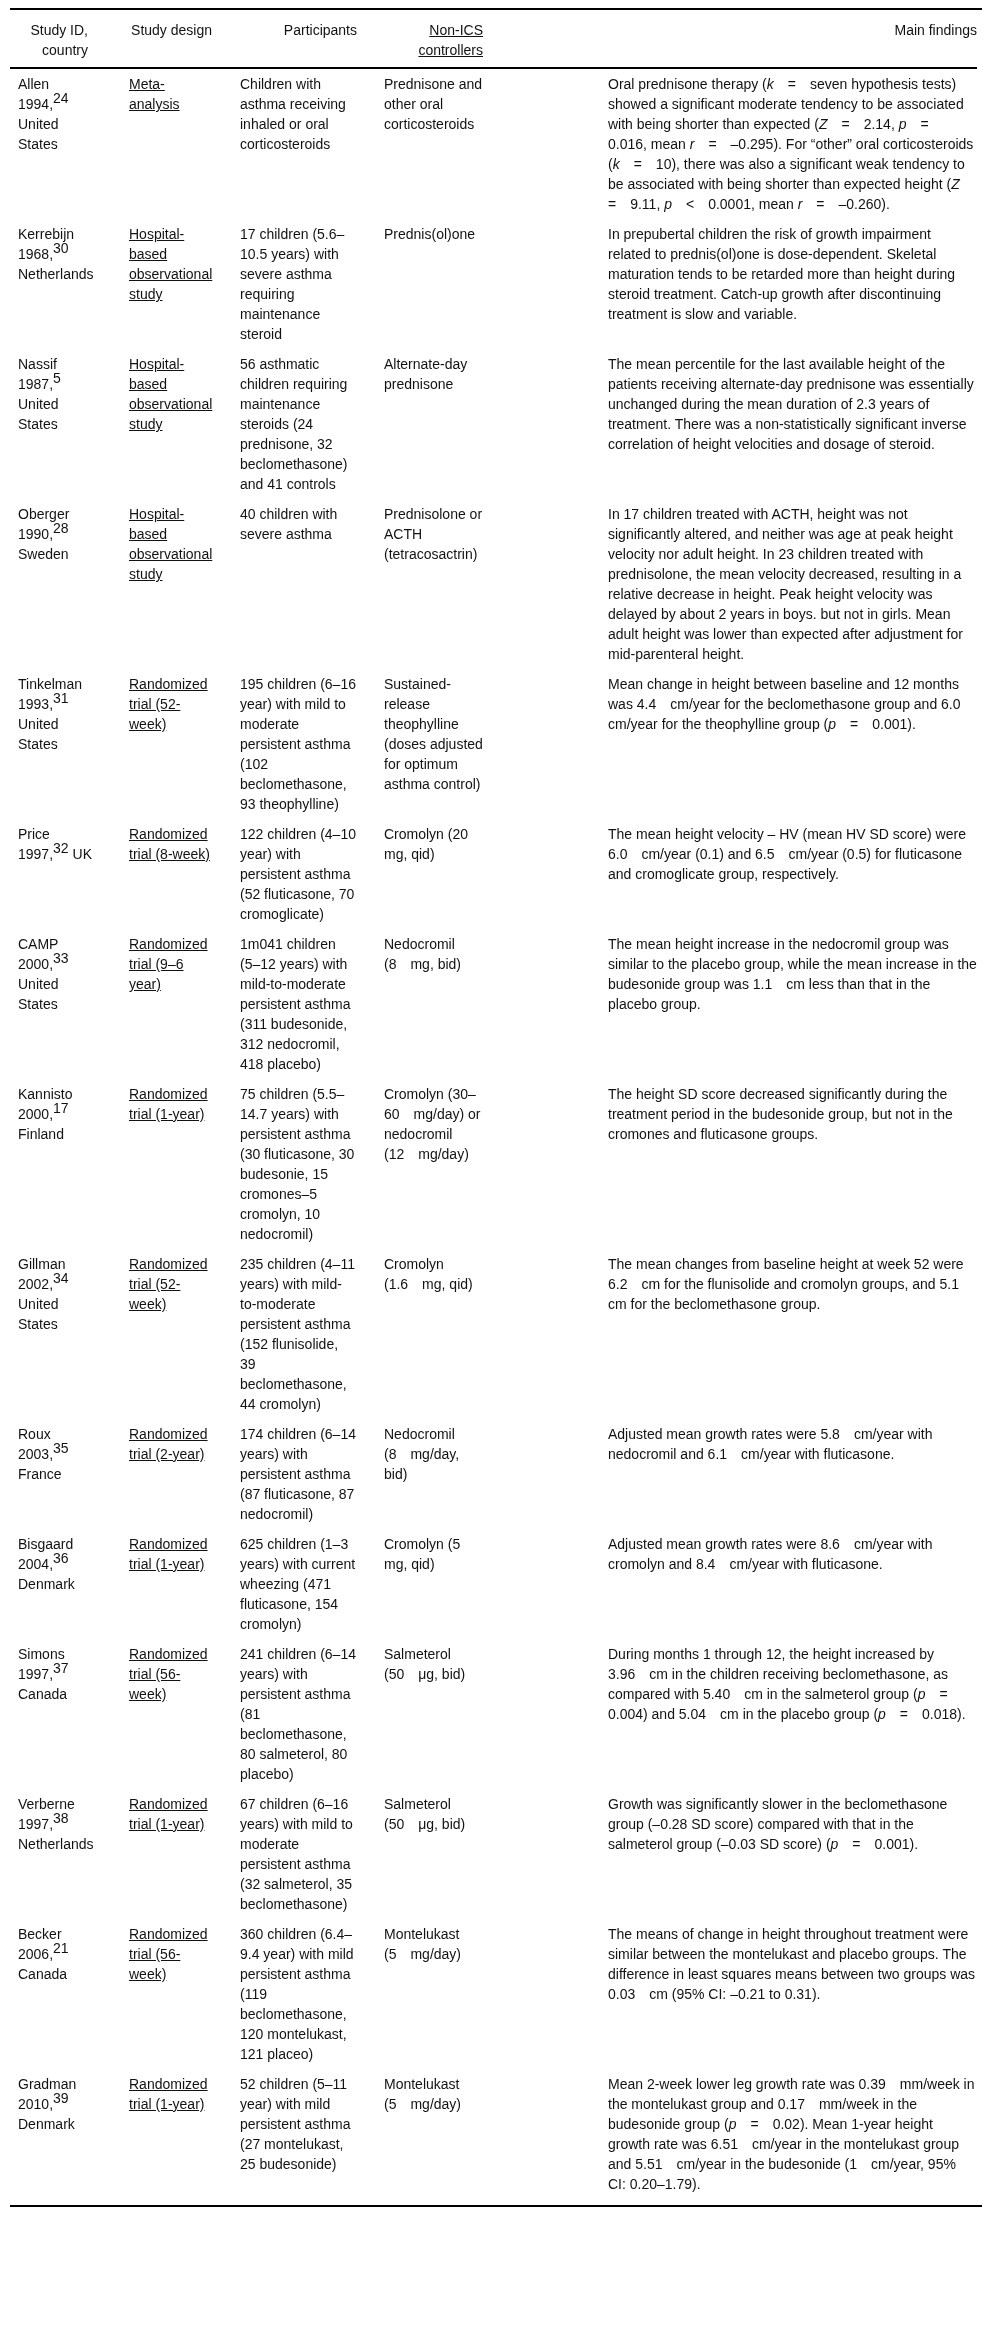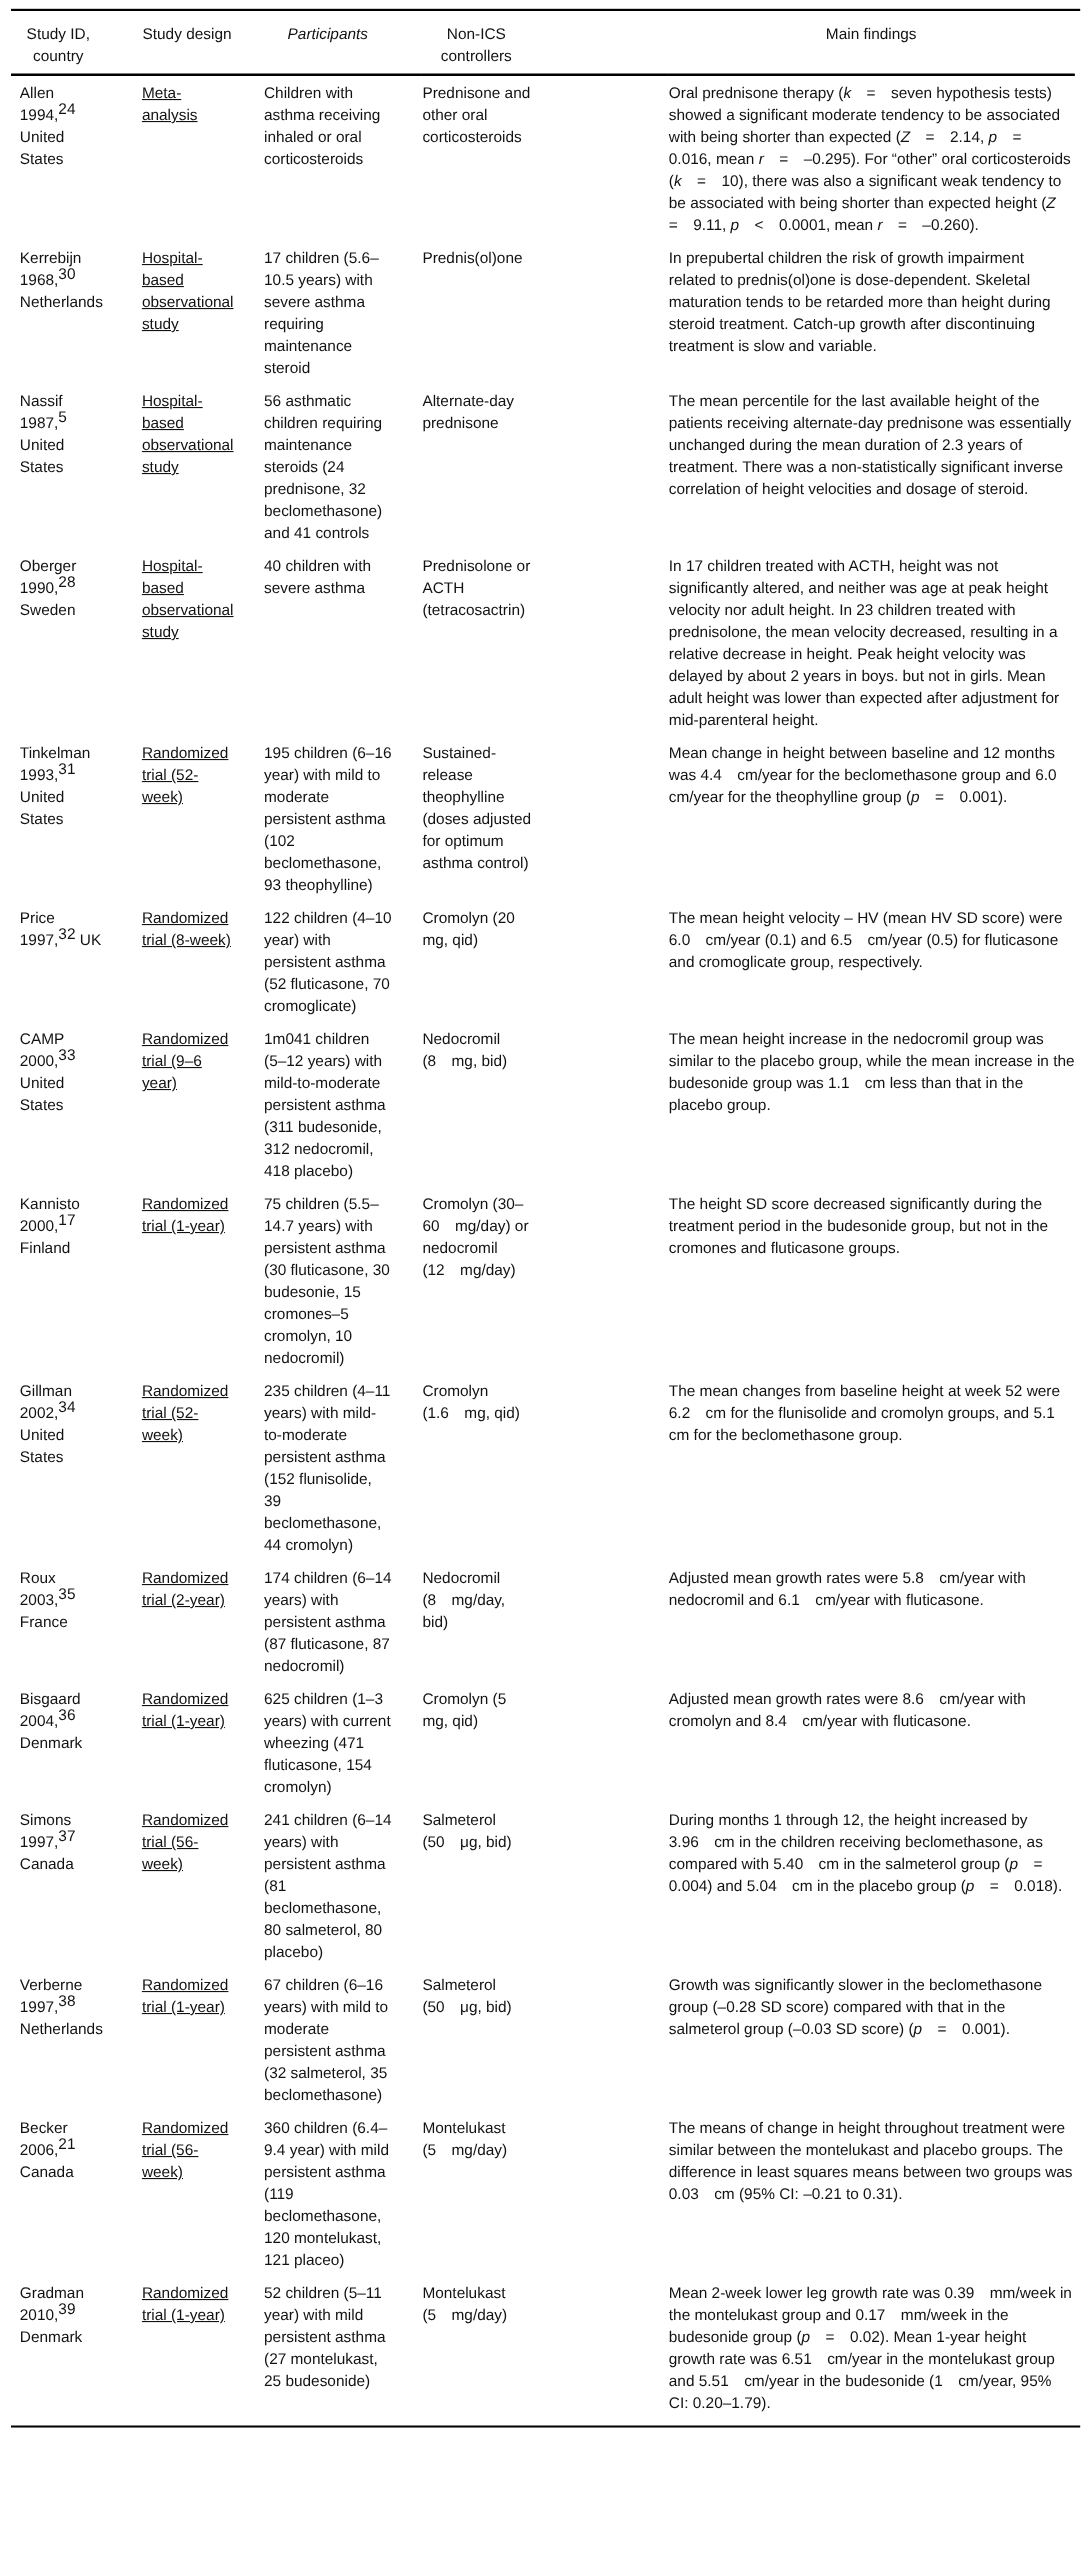--- a/index.html
+++ b/index.html
@@ -22,32 +22,32 @@
     width:967px;
     font-size:14px;
     line-height:20px;
   }
   col.w1{width:118px;}
   col.w2{width:111px;}
   col.w3{width:144px;}
   col.w4{width:224px;}
   col.w5{width:370px;}
   thead th{
-    text-align:center;
+    text-align:right;
     font-weight:normal;
     vertical-align:top;
     padding:10px 0 7px 0;
     border-bottom:2px solid #000;
     font-size:14px;
     line-height:20px;
   }
   thead th.c1{padding-left:8px;padding-right:40px;}
   thead th.c2{padding-right:27px;margin-top:21px;}
-  thead th.c3{padding-right:26px;font-style:italic;}
-  thead th.c4{padding-right:124px;}
+  thead th.c3{padding-right:26px;}
+  thead th.c4{padding-right:124px;text-decoration:underline;}
   td{
     vertical-align:top;
     padding-top:5px;
     padding-bottom:5px;
   }
   td.c1{padding-left:8px;padding-right:32px;}
   td.c2{padding-right:27px;text-decoration:underline;}
   td.c3{padding-right:26px;}
   td.c4{padding-right:124px;}
   td.c5{padding-right:0;}

